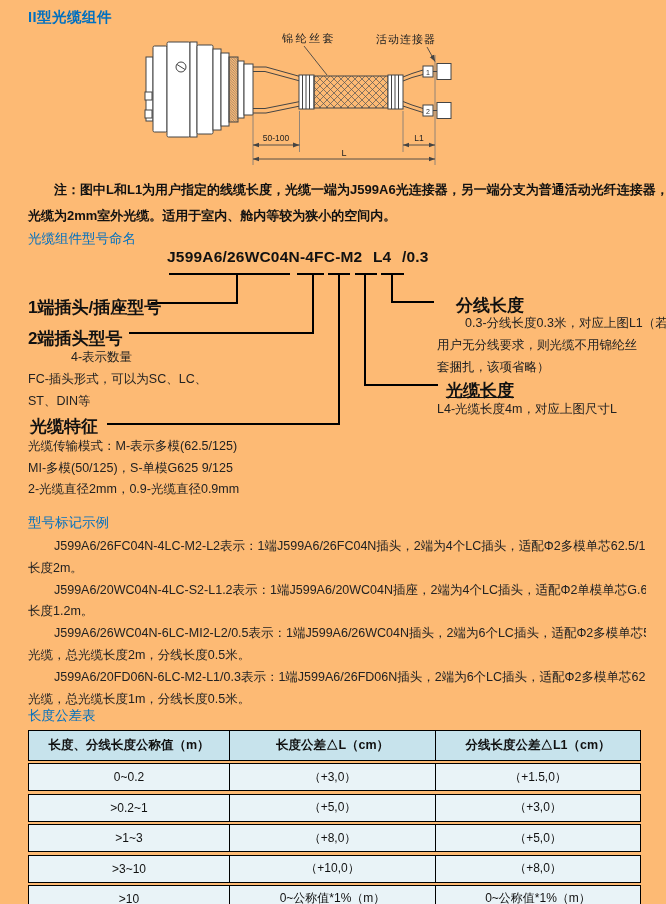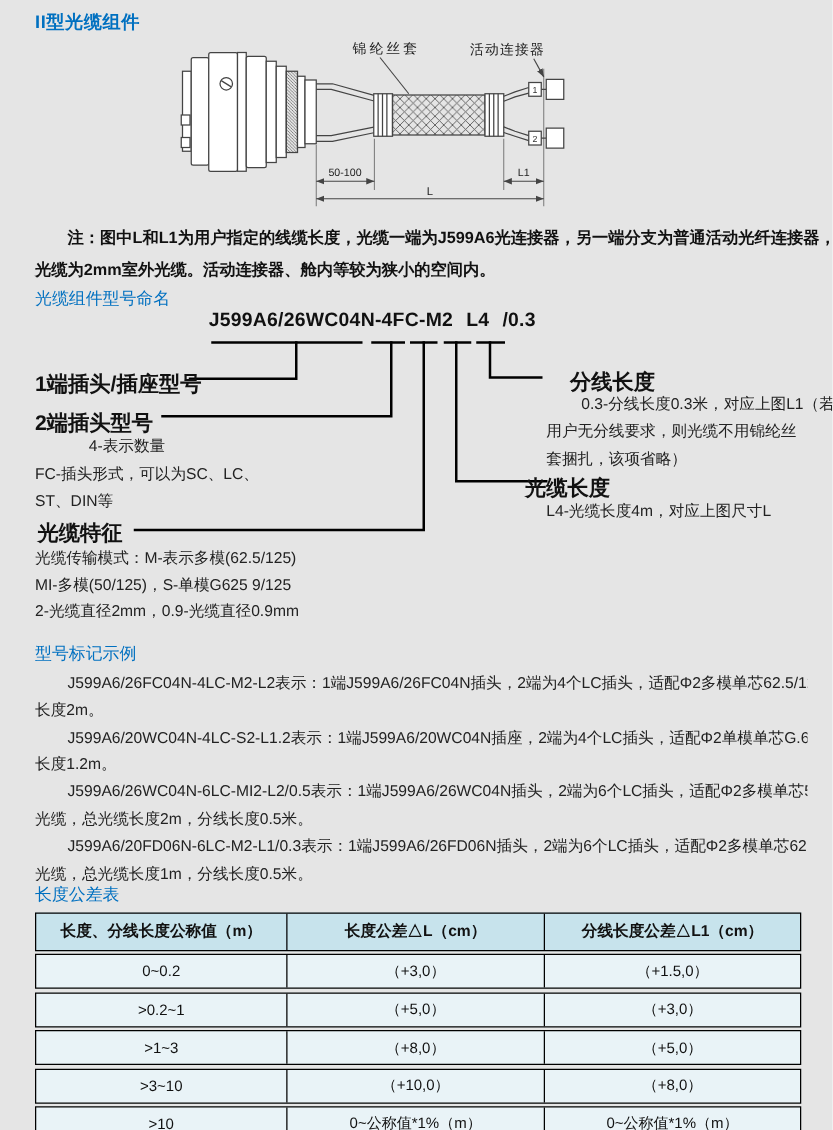--- a/index.html
+++ b/index.html
@@ -1,17 +1,17 @@
 <!DOCTYPE html>
 <html><head>
 <meta charset="utf-8">
 <style>
   html,body{margin:0;padding:0;background:#ffffff;}
   #page{
-    position:relative;width:666px;height:904px;background:#e5e5e5;overflow:hidden;
+    position:relative;width:666px;height:904px;background:#fdba74;overflow:hidden;
     font-family:"Liberation Sans",sans-serif;color:#1a1a1a;outline:1px solid #e4e4e4;
   }
   .abs{position:absolute;white-space:nowrap;}
   .sec-heading{color:#0070c0;font-weight:normal;font-size:13.5px;}
   .doc-title{color:#0070c0;font-weight:bold;font-size:14.5px;letter-spacing:.5px;}
   .note-line{font-weight:bold;font-size:13px;color:#111;}
   .model-number{font-weight:bold;font-size:15.5px;color:#111;word-spacing:6px;letter-spacing:.2px;}
   .bk-label{font-weight:bold;font-size:17px;color:#111;}
   .bk-text{font-size:12.5px;color:#222;}
   .examples{position:absolute;left:28px;top:536px;width:618px;}
@@ -120,21 +120,21 @@
       <line x1="115" y1="115" x2="161.5" y2="115" marker-start="url(#ah)" marker-end="url(#ah)"></line>
       <line x1="265" y1="115" x2="297" y2="115" marker-start="url(#ah)" marker-end="url(#ah)"></line>
       <line x1="115" y1="129" x2="297" y2="129" marker-start="url(#ah)" marker-end="url(#ah)"></line>
     </g>
     <text x="138" y="111" font-size="8.5" fill="#222" text-anchor="middle">50-100</text>
     <text x="281" y="111" font-size="8.5" fill="#222" text-anchor="middle">L1</text>
     <text x="206" y="126" font-size="9" fill="#222" text-anchor="middle">L</text>
   </svg>
 
   <div class="abs note-line" style="left:54px;top:181px;">注：图中L和L1为用户指定的线缆长度，光缆一端为J599A6光连接器，另一端分支为普通活动光纤连接器，</div>
-  <div class="abs note-line" style="left:28px;top:207px;">光缆为2mm室外光缆。活动连接器、舱内等较为狭小的空间内。</div>
+  <div class="abs note-line" style="left:28px;top:207px;">光缆为2mm室外光缆。适用于室内、舱内等较为狭小的空间内。</div>
 
   <div class="abs sec-heading" style="left:28px;top:230px;">光缆组件型号命名</div>
 
   <div class="abs model-number" style="left:167px;top:248px;">J599A6/26WC04N-4FC-M2 L4 /0.3</div>
 
   <svg class="abs" style="left:100px;top:266px;" width="340" height="170" viewBox="0 0 340 170">
     <g stroke="#000" stroke-width="2" fill="none" stroke-linecap="square">
       <line x1="70" y1="8" x2="189" y2="8"></line>
       <line x1="198" y1="8" x2="223" y2="8"></line>
       <line x1="229" y1="8" x2="249" y2="8"></line>
@@ -155,21 +155,21 @@
   <div class="abs bk-text" style="left:28px;top:393px;">ST、DIN等</div>
   <div class="abs bk-label" style="left:30px;top:415px;">光缆特征</div>
   <div class="abs bk-text" style="left:28px;top:438px;">光缆传输模式：M-表示多模(62.5/125)</div>
   <div class="abs bk-text" style="left:28px;top:460px;">MI-多模(50/125)，S-单模G625 9/125</div>
   <div class="abs bk-text" style="left:28px;top:481px;">2-光缆直径2mm，0.9-光缆直径0.9mm</div>
 
   <div class="abs bk-label" style="left:456px;top:294px;">分线长度</div>
   <div class="abs bk-text" style="left:437px;top:315px;margin-left:28px;">0.3-分线长度0.3米，对应上图L1（若</div>
   <div class="abs bk-text" style="left:437px;top:337px;">用户无分线要求，则光缆不用锦纶丝</div>
   <div class="abs bk-text" style="left:437px;top:359px;">套捆扎，该项省略）</div>
-  <div class="abs bk-label" style="left:420px;top:379px;">光缆长度</div>
+  <div class="abs bk-label" style="left:446px;top:379px;text-decoration:underline;">光缆长度</div>
   <div class="abs bk-text" style="left:437px;top:401px;">L4-光缆长度4m，对应上图尺寸L</div>
 
   <div class="abs sec-heading" style="left:28px;top:514px;">型号标记示例</div>
   <div class="examples">
       <div class="example-line indent">J599A6/26FC04N-4LC-M2-L2表示：1端J599A6/26FC04N插头，2端为4个LC插头，适配Φ2多模单芯62.5/125光缆，</div>
       <div class="example-line">长度2m。</div>
       <div class="example-line indent">J599A6/20WC04N-4LC-S2-L1.2表示：1端J599A6/20WC04N插座，2端为4个LC插头，适配Φ2单模单芯G.652光缆，</div>
       <div class="example-line">长度1.2m。</div>
       <div class="example-line indent">J599A6/26WC04N-6LC-MI2-L2/0.5表示：1端J599A6/26WC04N插头，2端为6个LC插头，适配Φ2多模单芯50/125</div>
       <div class="example-line">光缆，总光缆长度2m，分线长度0.5米。</div>

